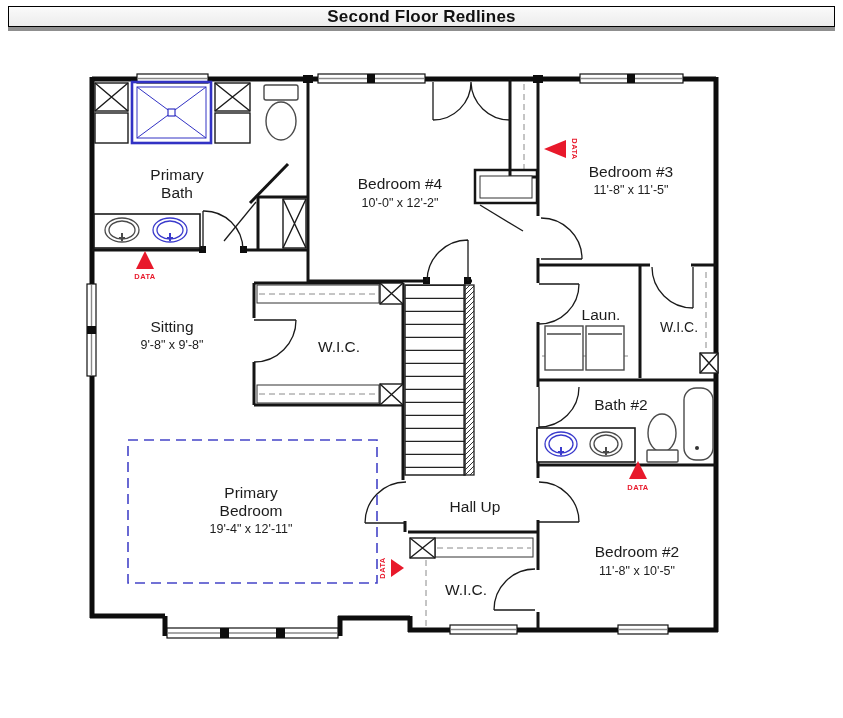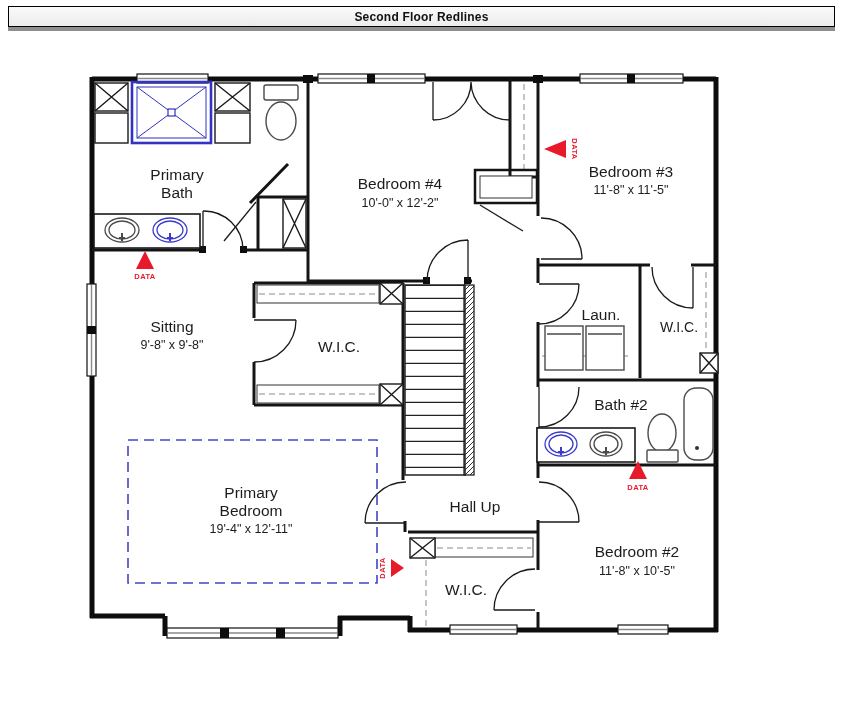--- a/index.html
+++ b/index.html
@@ -1,21 +1,21 @@
 <!DOCTYPE html>
 <html><head>
 <meta charset="utf-8">
 <style>
   html,body{margin:0;padding:0;background:#ffffff;}
   #stage{position:relative;width:843px;height:718px;background:#ffffff;overflow:hidden;
          font-family:"Liberation Sans", sans-serif;}
   #titlebar{position:absolute;left:8px;top:6px;width:825px;height:19px;
             background:linear-gradient(#fafafa,#ececec);
             border:1px solid #000;display:flex;align-items:center;justify-content:center;}
-  #titlebar span{font-size:12px;font-weight:bold;color:#111;letter-spacing:.2px;}
+  #titlebar span{font-size:17px;font-weight:bold;color:#111;letter-spacing:.2px;}
   #titleshadow{position:absolute;left:8px;top:27px;width:827px;height:4px;background:#8f8f8f;}
   svg{position:absolute;left:0;top:0;}
   .lbl{font-family:"Liberation Sans", sans-serif;font-size:15.5px;fill:#1c1c1c;}
   .dims{font-family:"Liberation Sans", sans-serif;font-size:12.5px;fill:#1c1c1c;}
   .small{font-size:14px;}
   .dlabel{font-family:"Liberation Sans", sans-serif;font-size:7.5px;font-weight:bold;letter-spacing:.4px;}
 </style>
 </head>
 <body>
 

